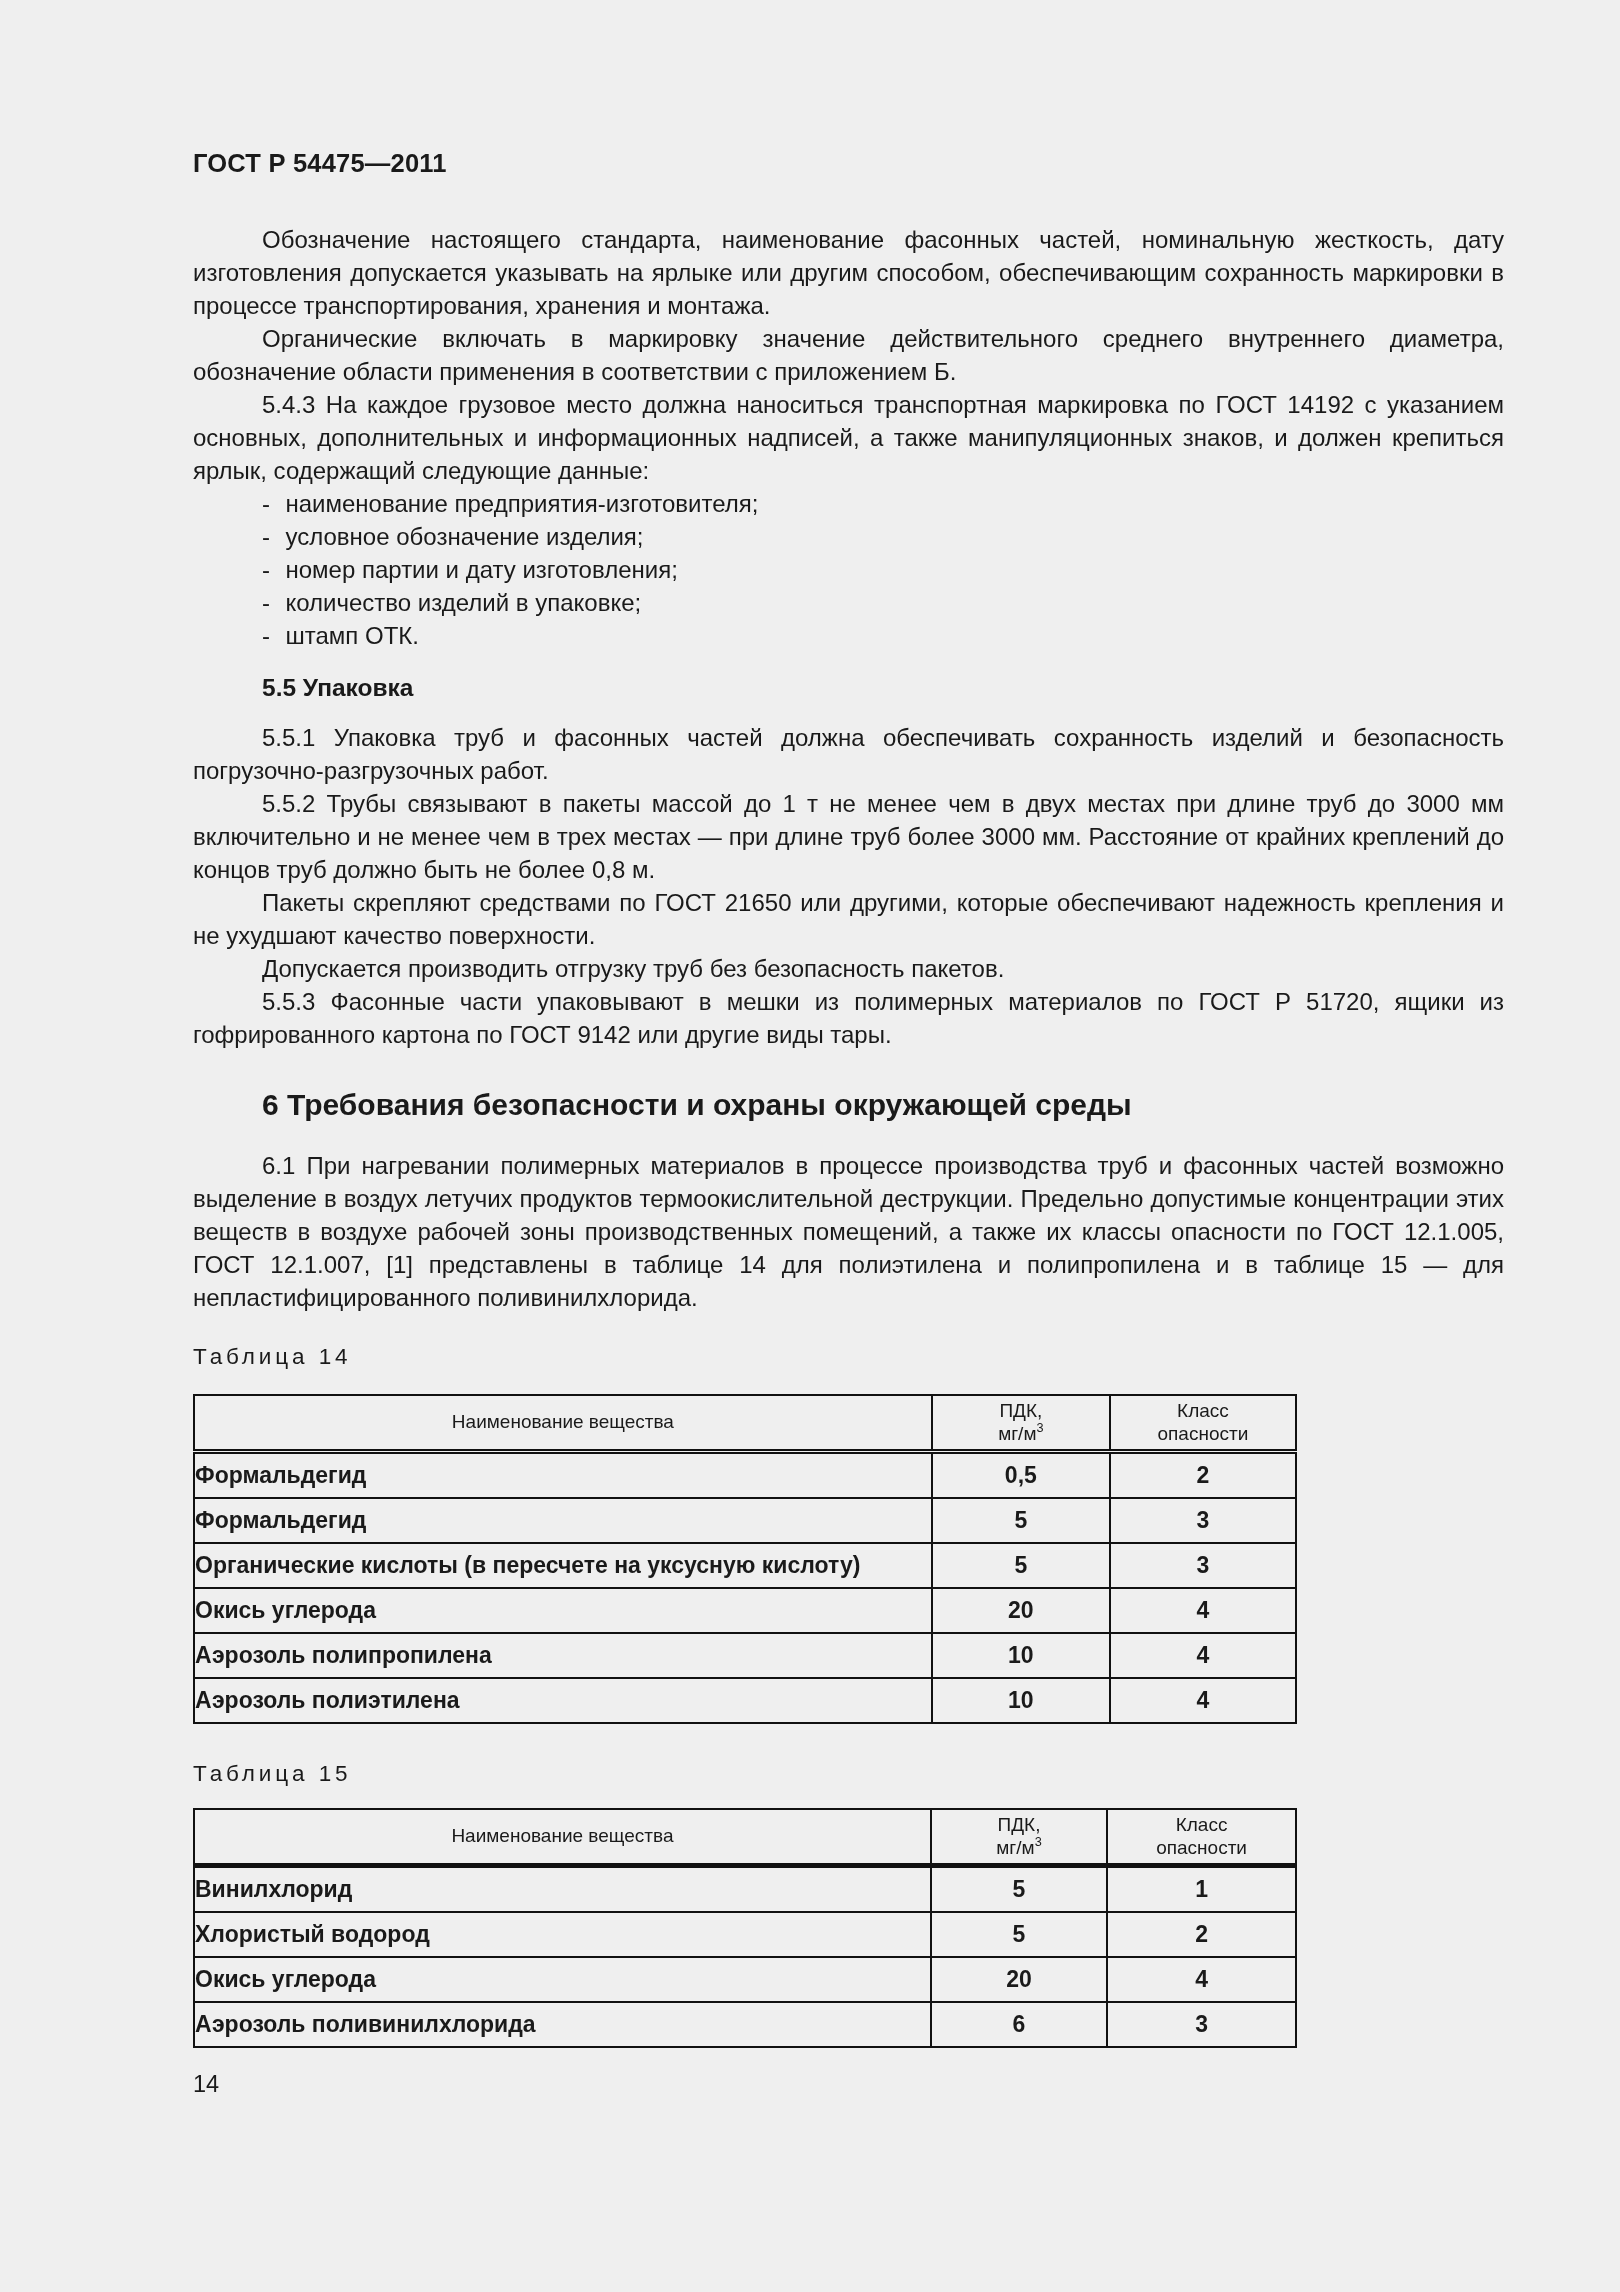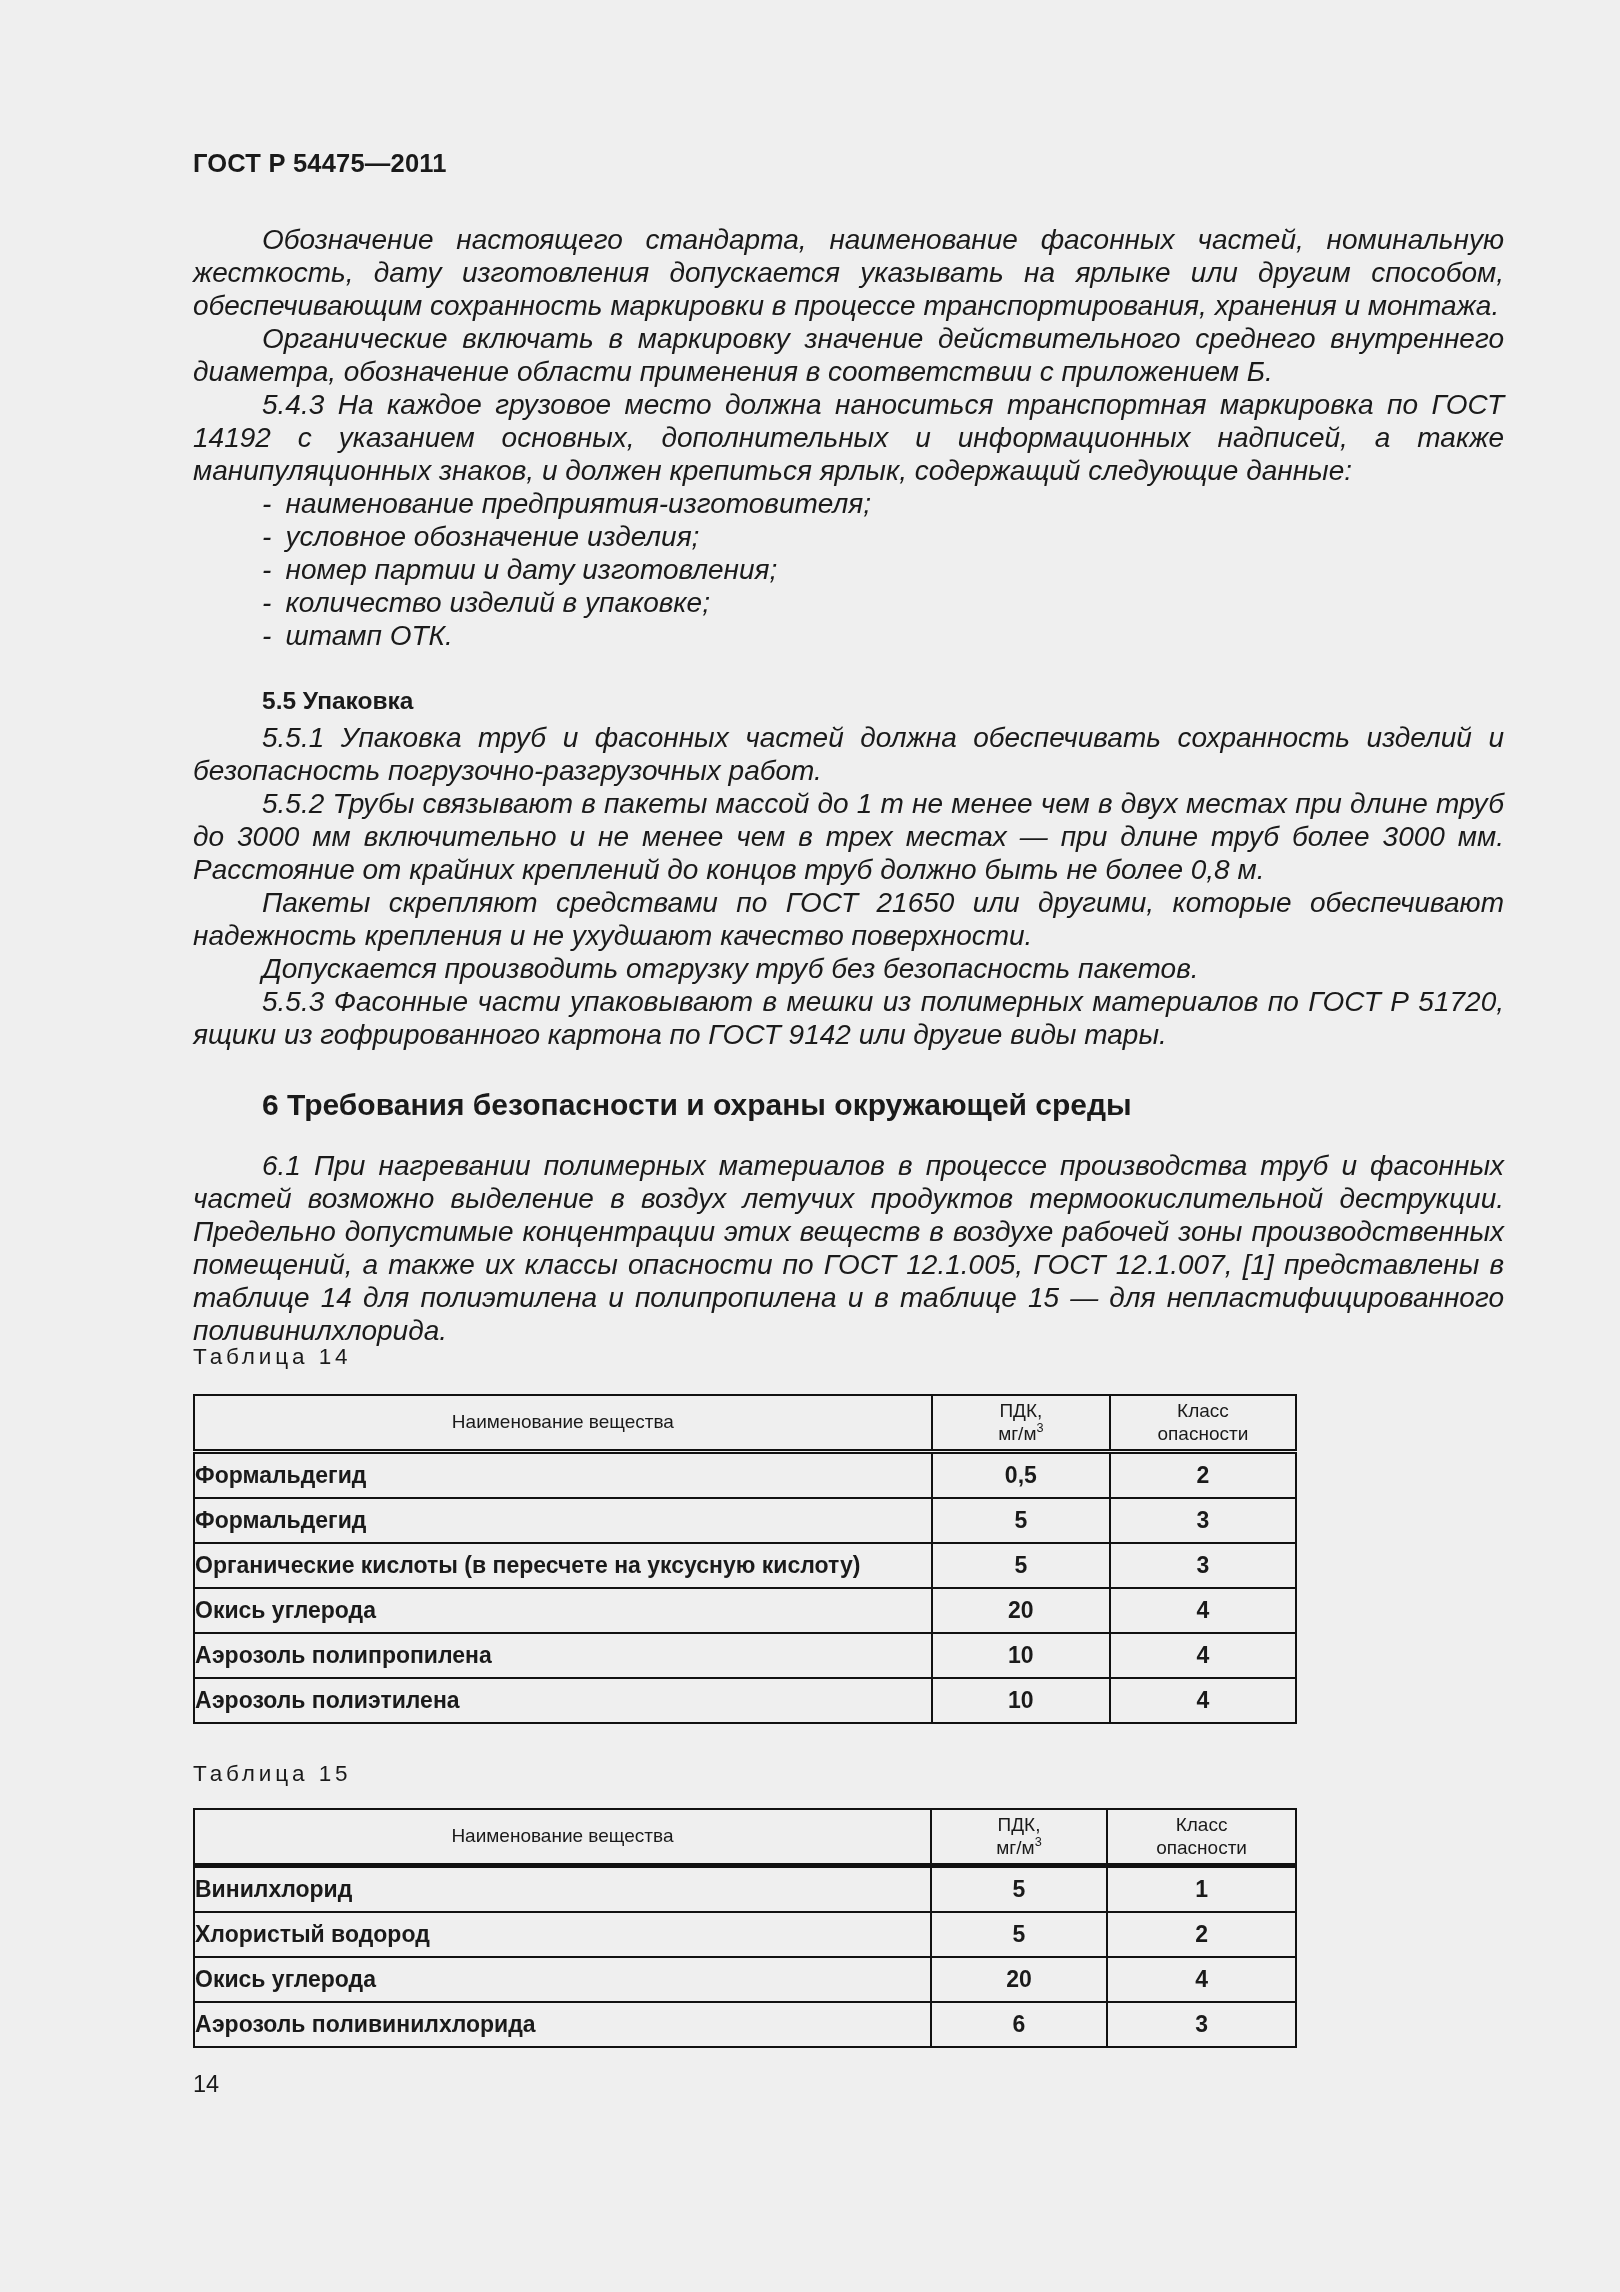--- a/index.html
+++ b/index.html
@@ -17,35 +17,33 @@
       left: 193px;
       top: 149px;
       font-size: 25.5px;
       font-weight: bold;
       letter-spacing: 0.2px;
     }
     .body-text {
       position: absolute;
       left: 193px;
       width: 1311px;
-      font-size: 28px;
+      font-size: 24px;
       line-height: 33px;
       text-align: justify;
-      font-style: italic;
     }
     .para { margin: 0; text-indent: 69px; }
     .list { margin: 0; padding: 0; list-style: none; }
     .list li { padding-left: 69px; }
     .list li .dash { display: inline-block; width: 23.5px; }
     .subsection-title {
       position: absolute;
       left: 262px;
       font-size: 24.5px;
       font-weight: bold;
-      margin-top: 13px;
     }
     .section-title {
       position: absolute;
       left: 262px;
       font-size: 30px;
       font-weight: bold;
     }
     .table-caption {
       position: absolute;
       left: 193px;

